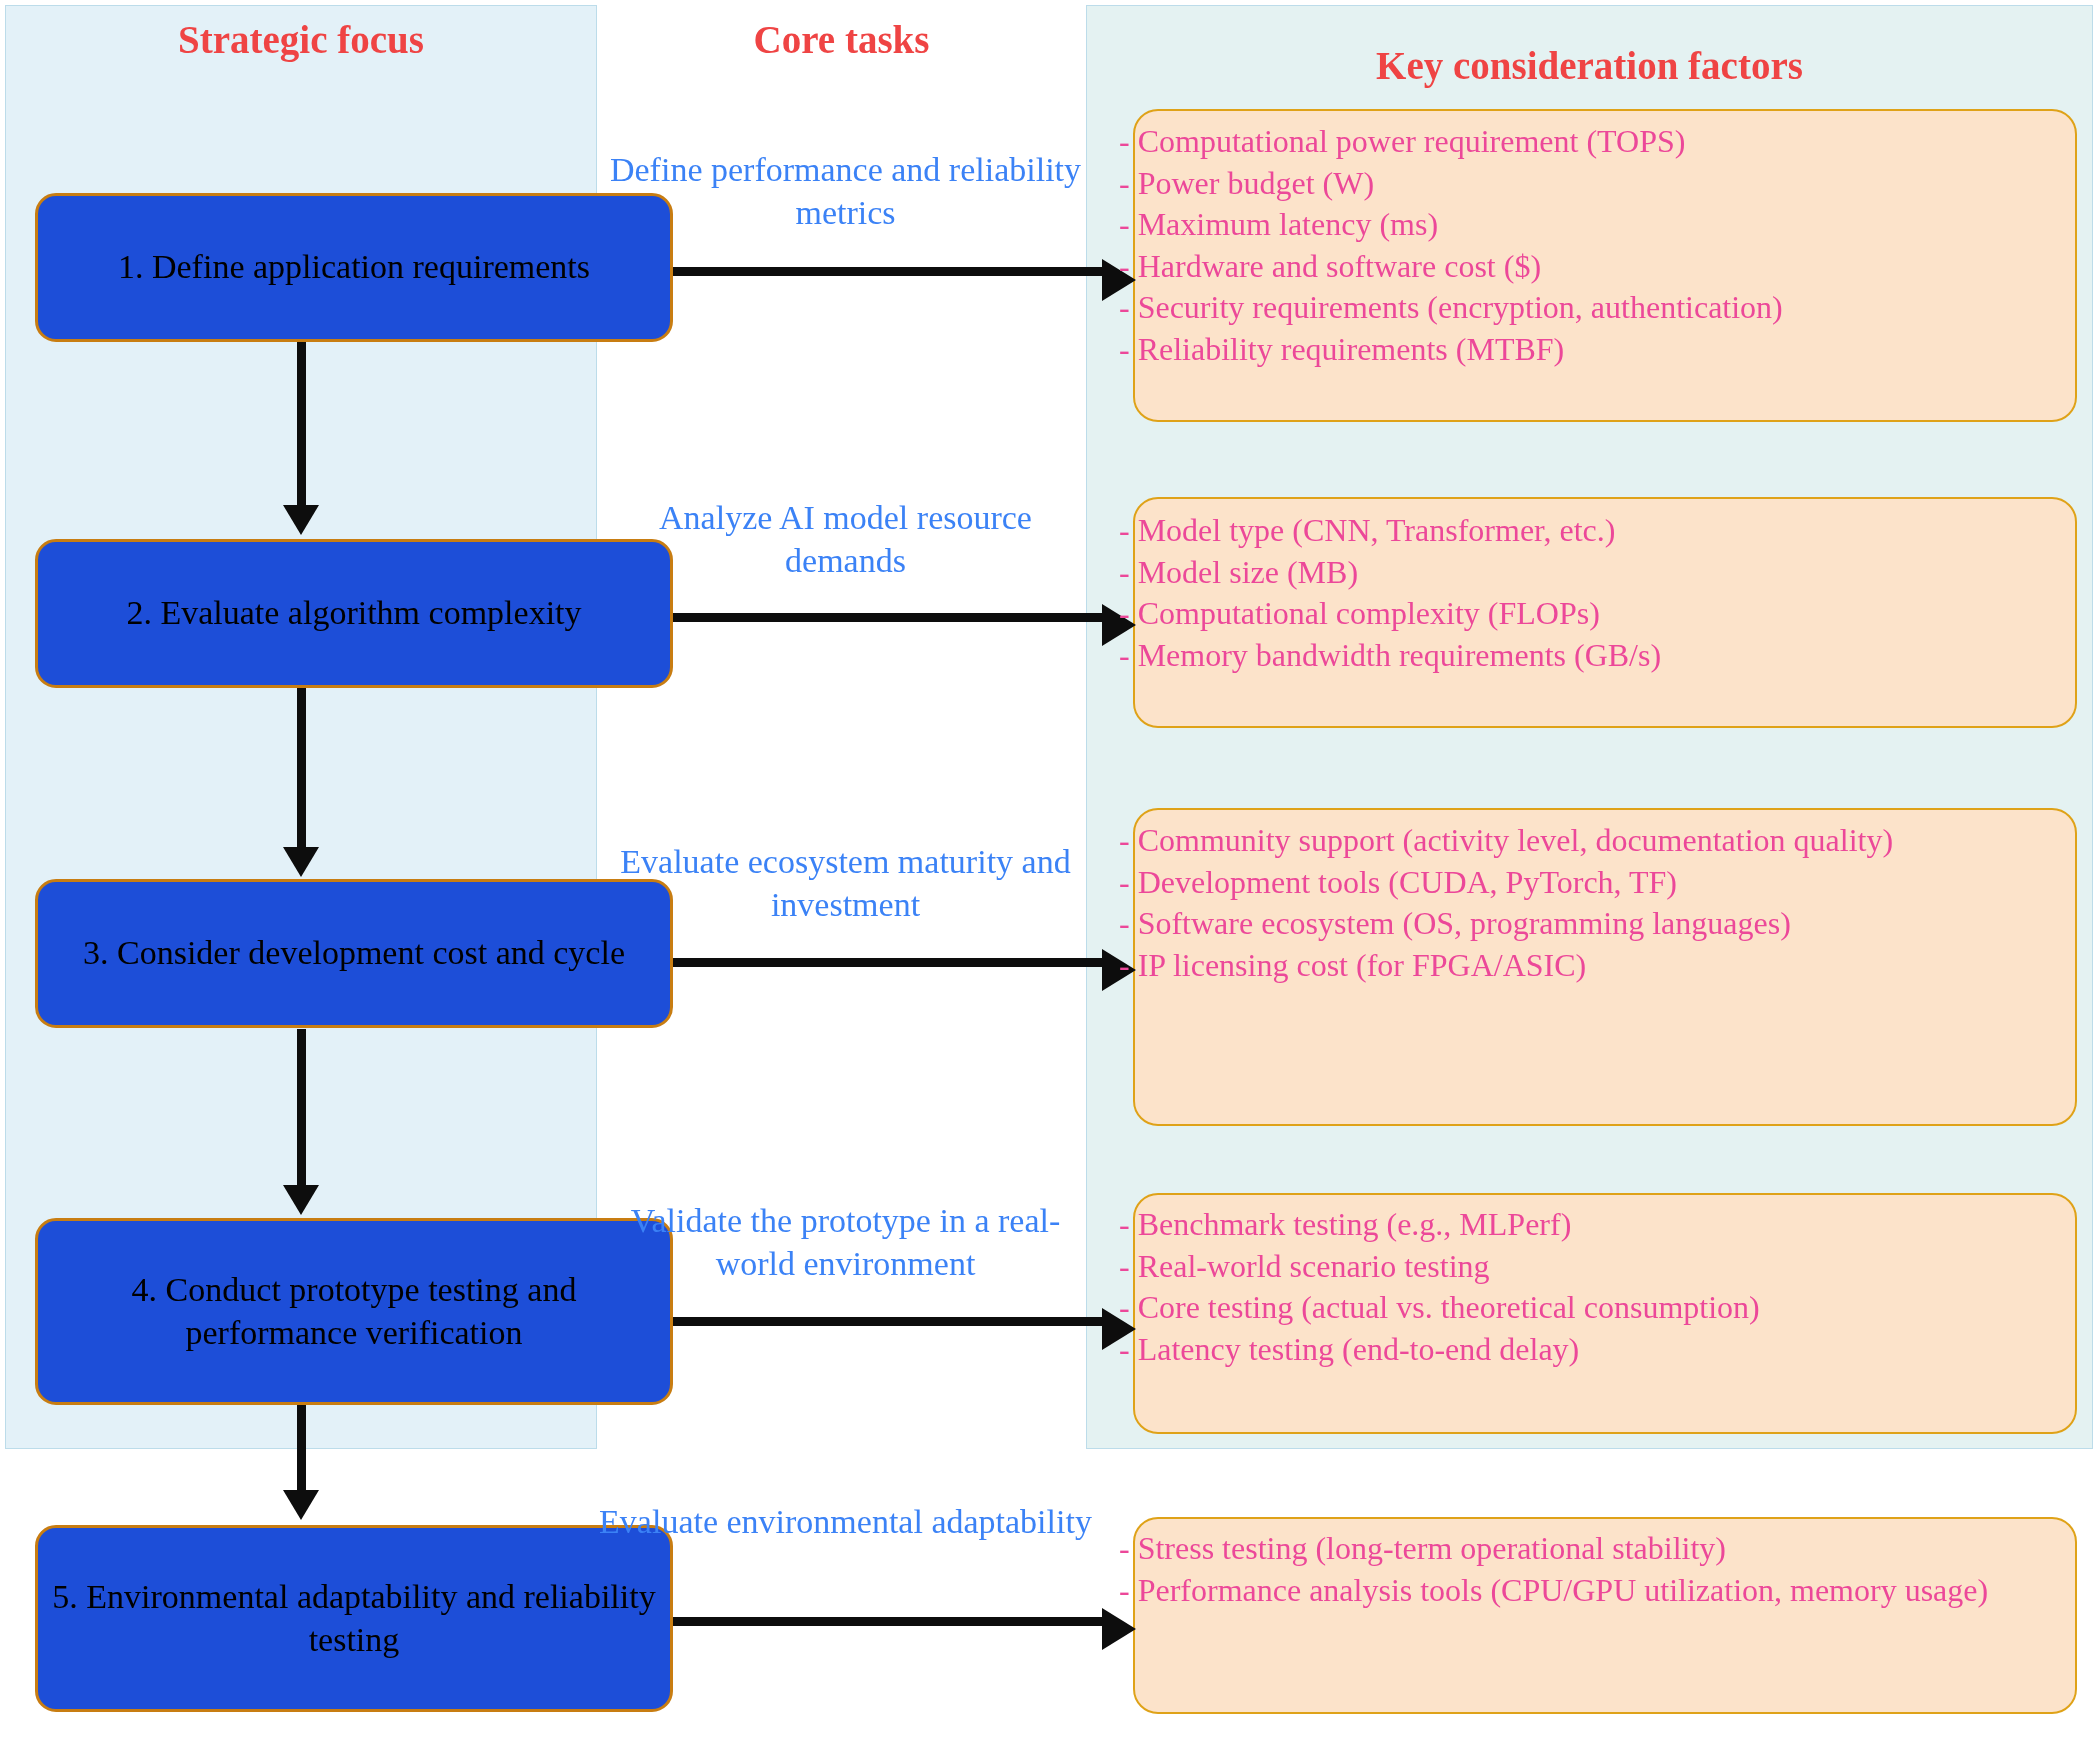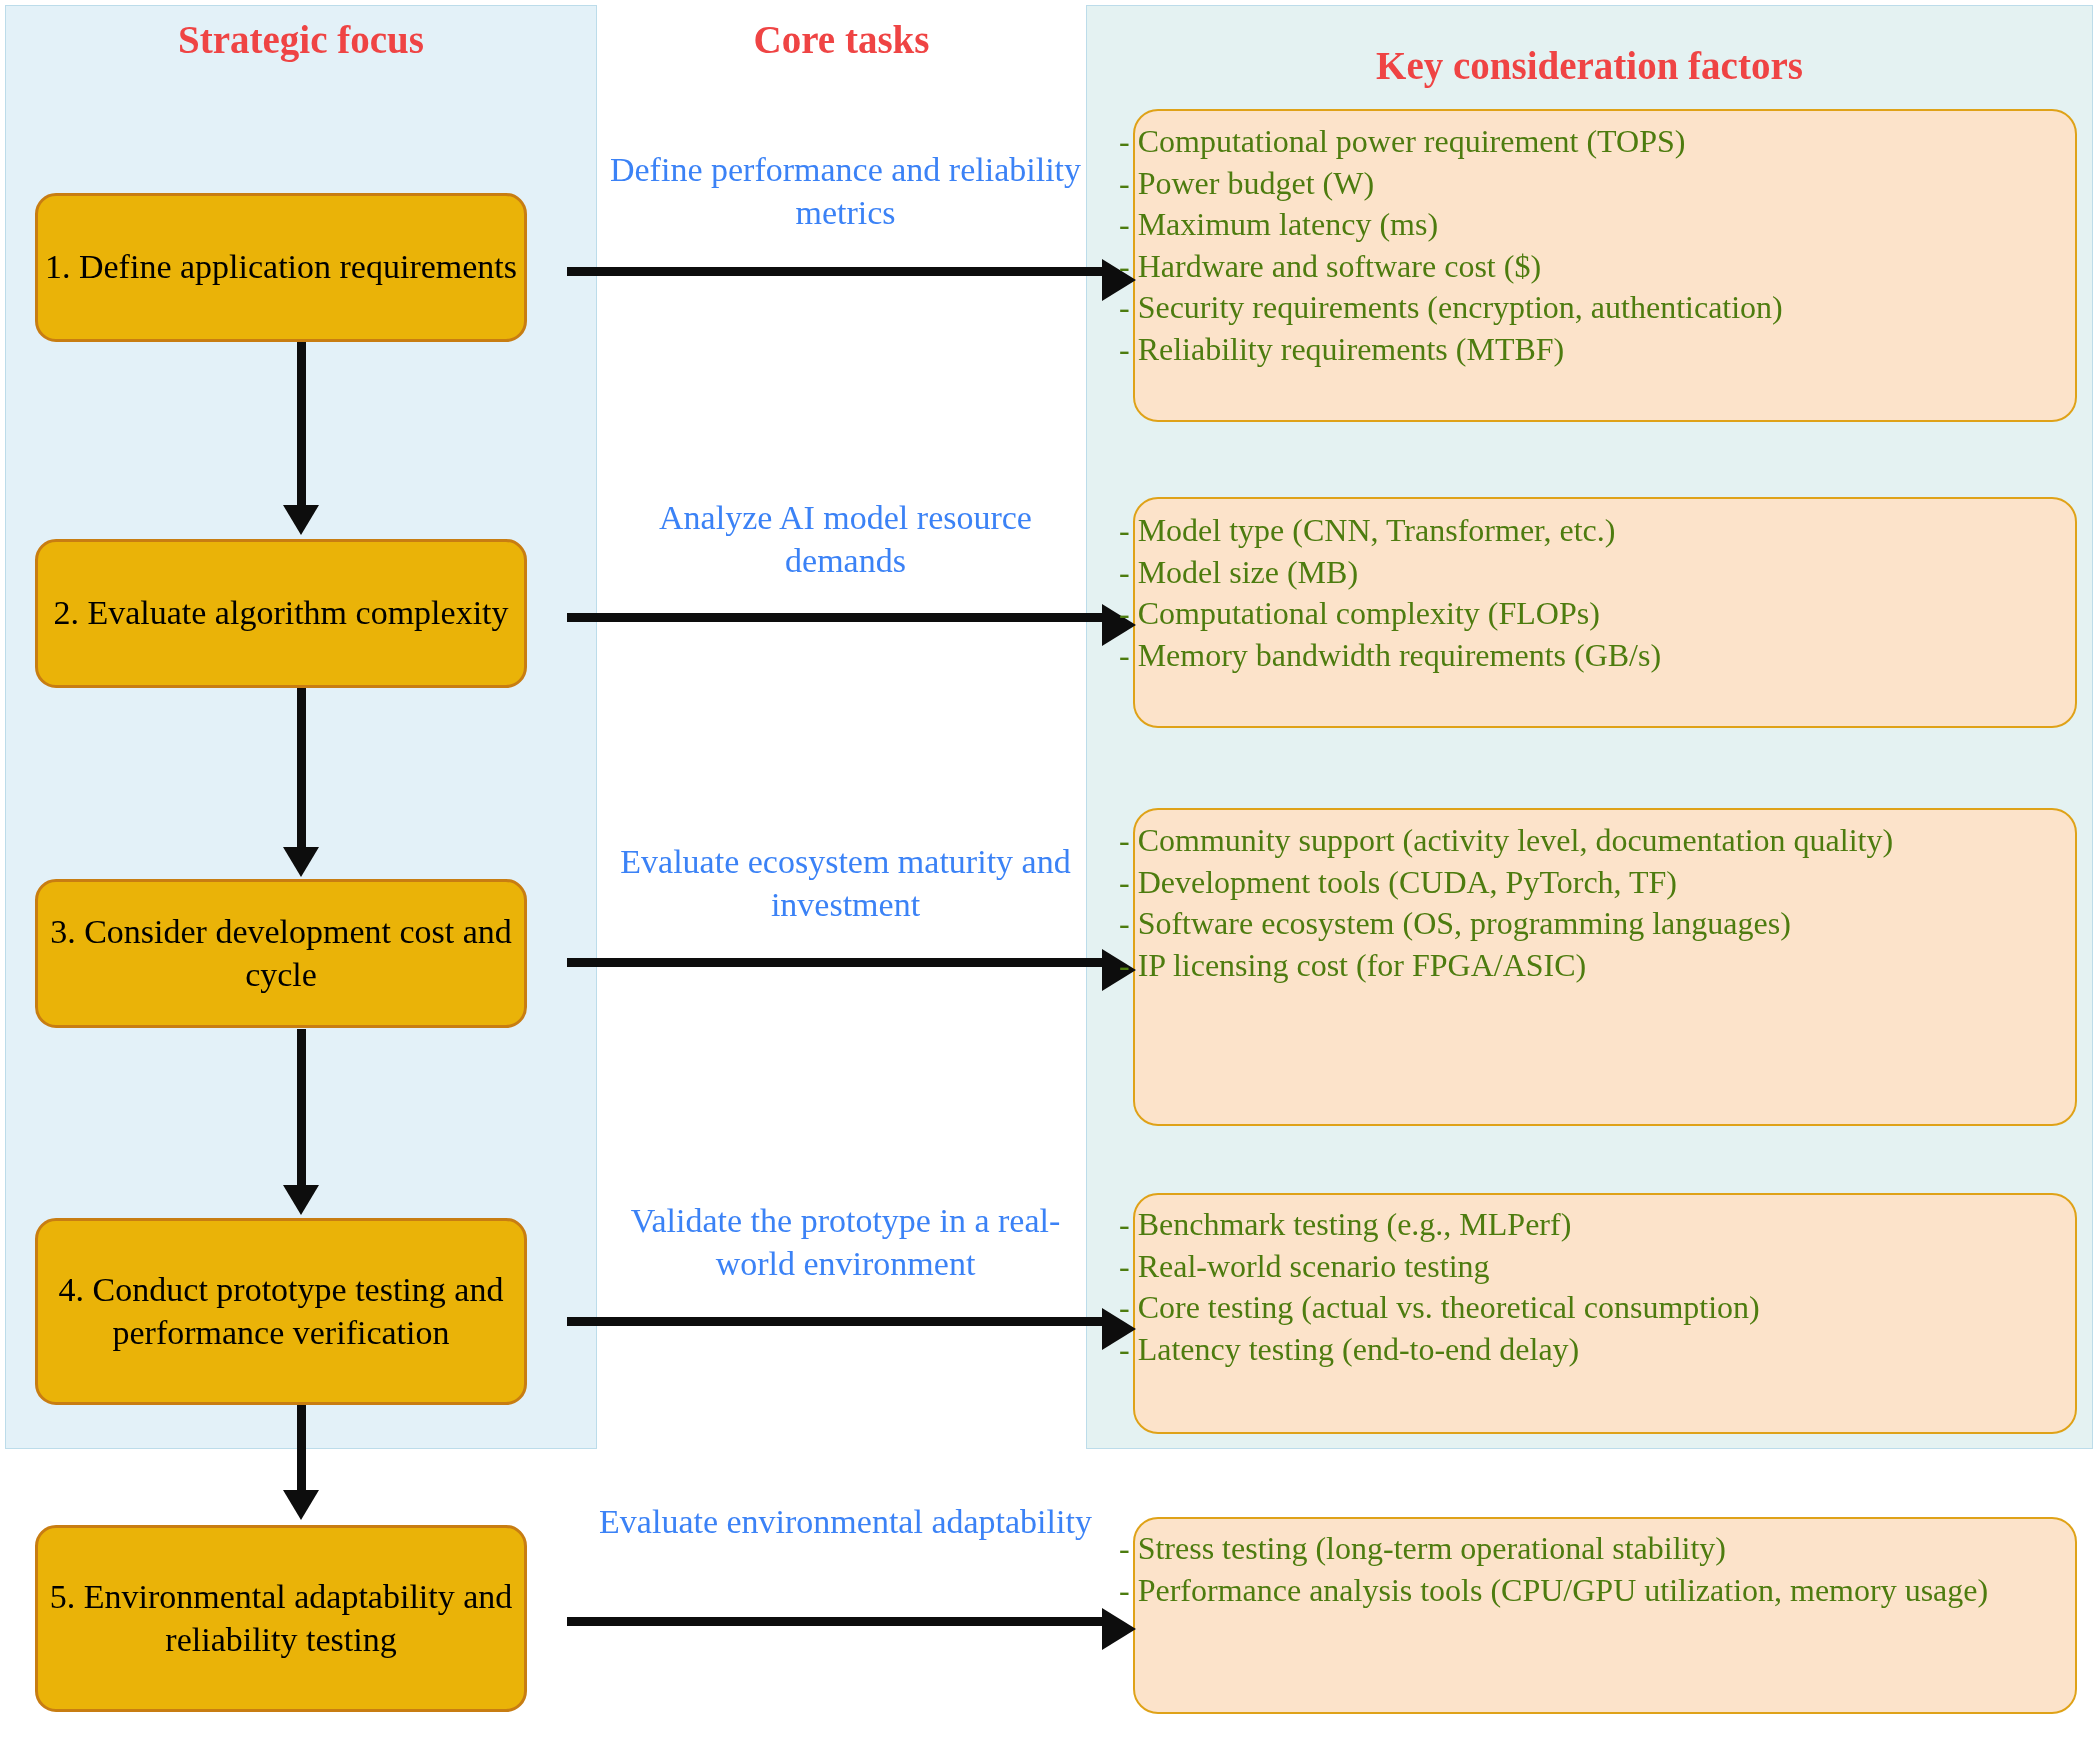--- a/index.html
+++ b/index.html
@@ -48,23 +48,23 @@
     z-index: 7;
   }
   #header-strategic { left: 5px;   width: 592px; }
   #header-core      { left: 597px; width: 489px; }
   #header-key       { left: 1086px; width: 1007px; margin-top: 26px; }
 
   
   .focus-box {
     position: absolute;
     left: 35px;
-    width: 492px;
+    width: 638px;
     box-sizing: border-box;
-    background: #eab308;
+    background: #1d4ed8;
     border: 3.1px solid #c87d12;
     border-radius: 21px;
     display: flex;
     align-items: center;
     justify-content: center;
     text-align: center;
     font-size: 34px;
     line-height: 1.26;
     color: #000000;
     padding: 3.7px 6.2px;
@@ -167,21 +167,21 @@
   #factor-4 { top: 1193px; height: 241px; }
   #factor-5 { top: 1517px; height: 197px; }
 
   .factor-list {
     position: absolute;
     left: 1119px;
     width: 970px;
     z-index: 6;
     font-size: 32px;
     line-height: 1.30;
-    color: #4d7c0f;
+    color: #ec4899;
   }
   #factor-list-1 { top: 121px;  }
   #factor-list-2 { top: 510px;  }
   #factor-list-3 { top: 820px; }
   #factor-list-4 { top: 1204px; }
   #factor-list-5 { top: 1528px; }
 
   .factor-item {
     white-space: normal;
   }

